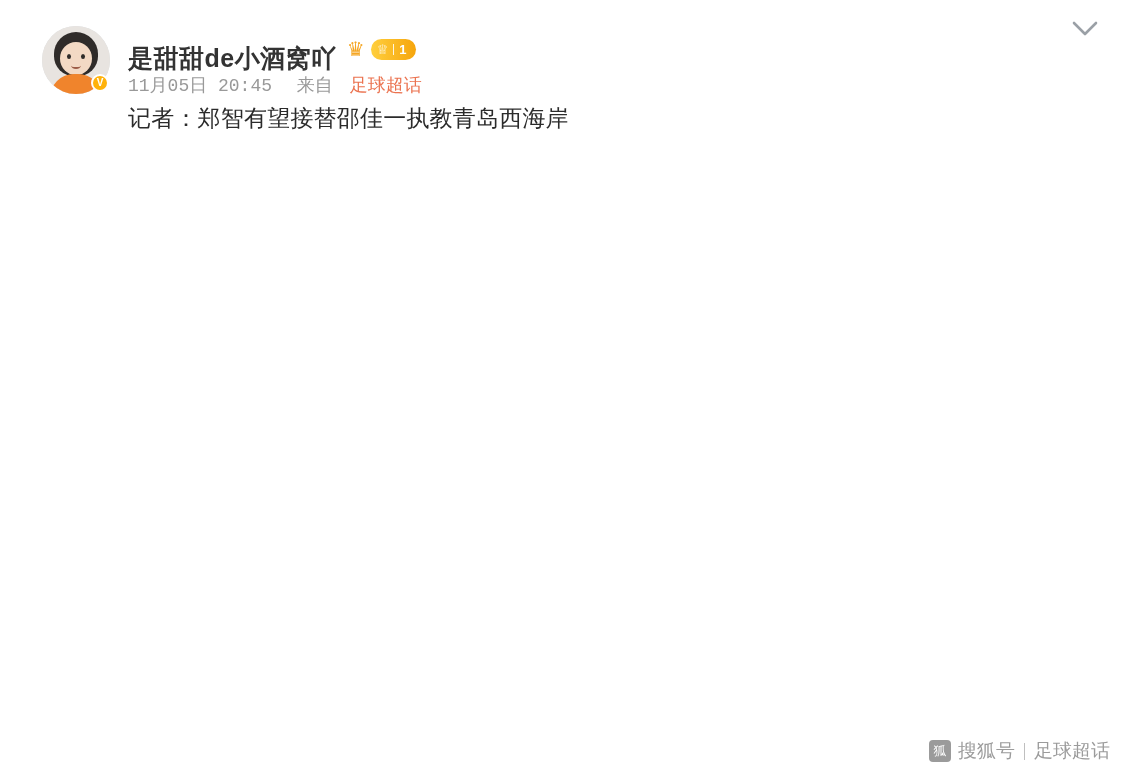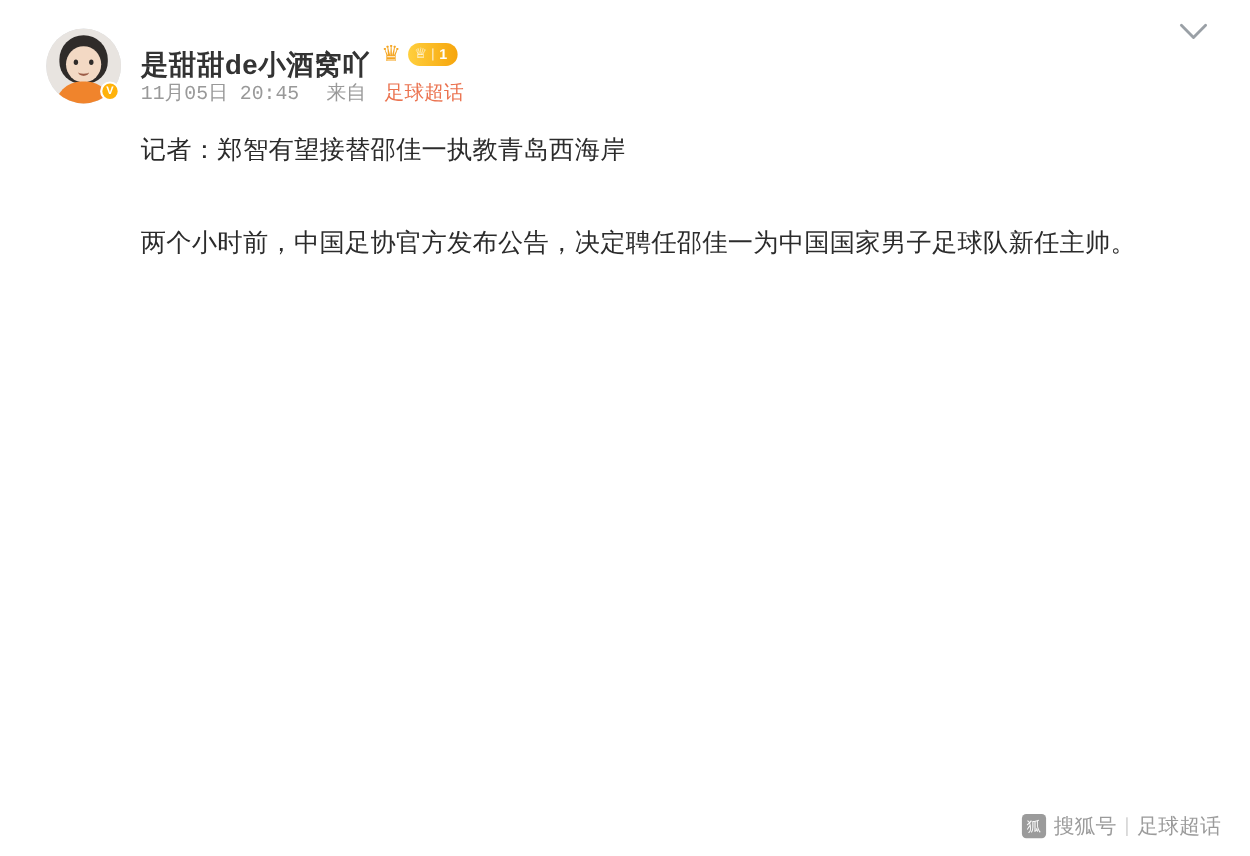--- a/index.html
+++ b/index.html
@@ -180,21 +180,21 @@
     top: 14px;
     width: 34px;
     height: 28px;
     cursor: pointer;
   }
   .collapse-btn svg { display: block; }
 
   
   .content {
     margin-left: 86px;
-    margin-top: 18px;
+    margin-top: 0;
     font-size: 23px;
     line-height: 42px;
     color: #2b2b2b;
     letter-spacing: 0.2px;
   }
   .content p {
     margin: 0 0 36px 0;
   }
   .content p.title-line {
     margin-bottom: 42px;
@@ -281,21 +281,20 @@
       <div class="meta-row">
         <span>11月05日 20:45</span>
         <span class="src-label">来自</span>
         <span class="src-link">足球超话</span>
       </div>
     </div>
   </div>
 
   <div class="content">
     <p class="title-line">记者：郑智有望接替邵佳一执教青岛西海岸</p>
-    <p>两个小时前，中国足协官方发布公告，决定聘任邵佳一为中国国家男子足球队新任主帅。</p>
   </div>
 
   <div class="watermark">
     <span class="wm-logo">狐</span>
     <span>搜狐号</span>
     <span class="wm-divider"></span>
     <span>足球超话</span>
   </div>
 
 </div>

